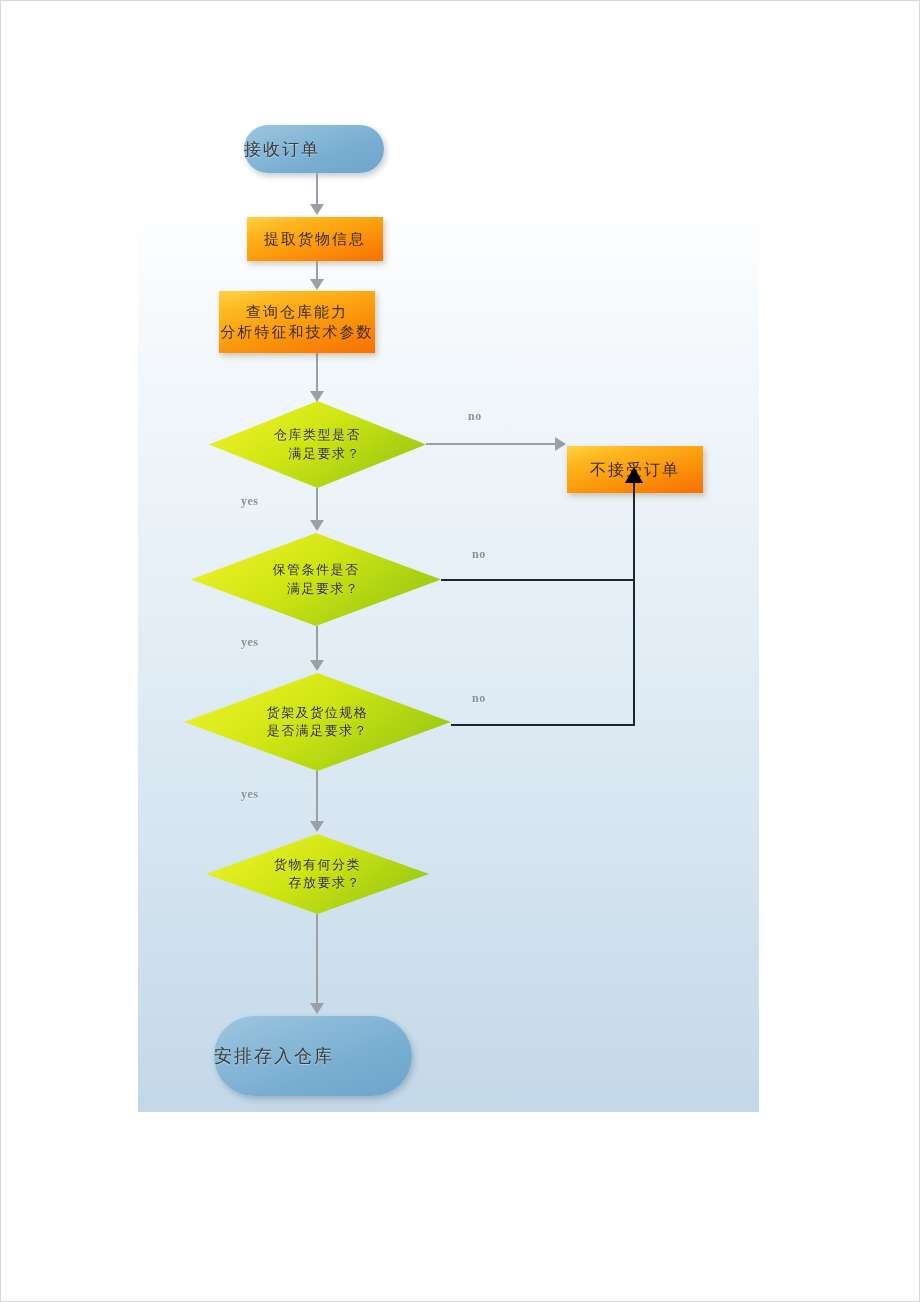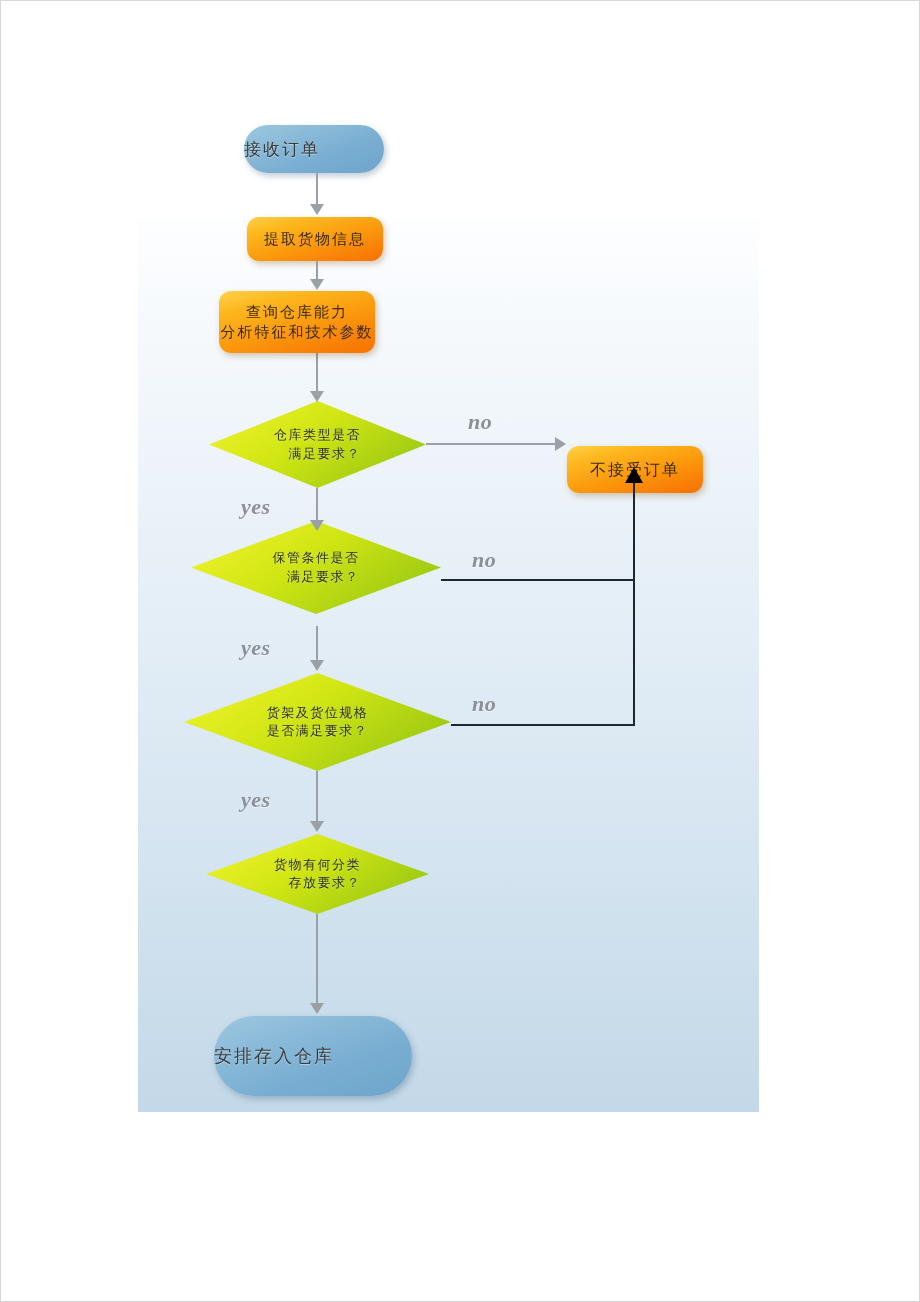--- a/index.html
+++ b/index.html
@@ -32,21 +32,20 @@
     left: 137px;
     top: 218px;
     width: 621px;
     height: 893px;
     background: linear-gradient(to bottom, #fdfeff 0%, #f2f7fb 18%, #e4eef6 45%, #d4e4f0 72%, #c3d8e8 100%);
   }
 
   .node {
     position: absolute;
     box-sizing: border-box;
-    border-radius: 12px;
   }
 
   
   .terminal {
     border-radius: 999px;
     background: linear-gradient(160deg, #9ec7e0 0%, #8cbbd9 28%, #79aed2 62%, #6fa5cb 100%);
     box-shadow: 2px 3px 6px rgba(60,90,120,0.32);
     display: flex;
     align-items: center;
     justify-content: flex-start;
@@ -129,43 +128,42 @@
     border-left: 9px solid transparent;
     border-right: 9px solid transparent;
     border-bottom: 16px solid #000000;
   }
 
   
   .edge-label {
     position: absolute;
     color: #8a9097;
     font-weight: bold;
-    font-size: 22px;
+    font-size: 12px;
     font-family: "Liberation Serif", "DejaVu Serif", serif;
     letter-spacing: 0.5px;
     text-shadow: 0 1px 1px rgba(255,255,255,0.6);
-    font-style: italic;
   }
 </style>
 </head>
 <body>
 
 <div id="page">
 
   <div id="canvas">
 
     <div class="node decision" style="left:71px; top:182px; width:217px; height:87px; font-size:13px;">
       <div class="dia"></div>
       <div class="dlabel">
         <div>仓库类型是否</div>
         <div>满足要求？</div>
       </div>
     </div>
 
-    <div class="node decision" style="left:53px; top:302px; width:250px; height:93px; font-size:13px;">
+    <div class="node decision" style="left:53px; top:314px; width:250px; height:93px; font-size:13px;">
       <div class="dia"></div>
       <div class="dlabel">
         <div>保管条件是否</div>
         <div>满足要求？</div>
       </div>
     </div>
 
     <div class="node decision" style="left:46px; top:454px; width:267px; height:98px; font-size:13px;">
       <div class="dia"></div>
       <div class="dlabel">

